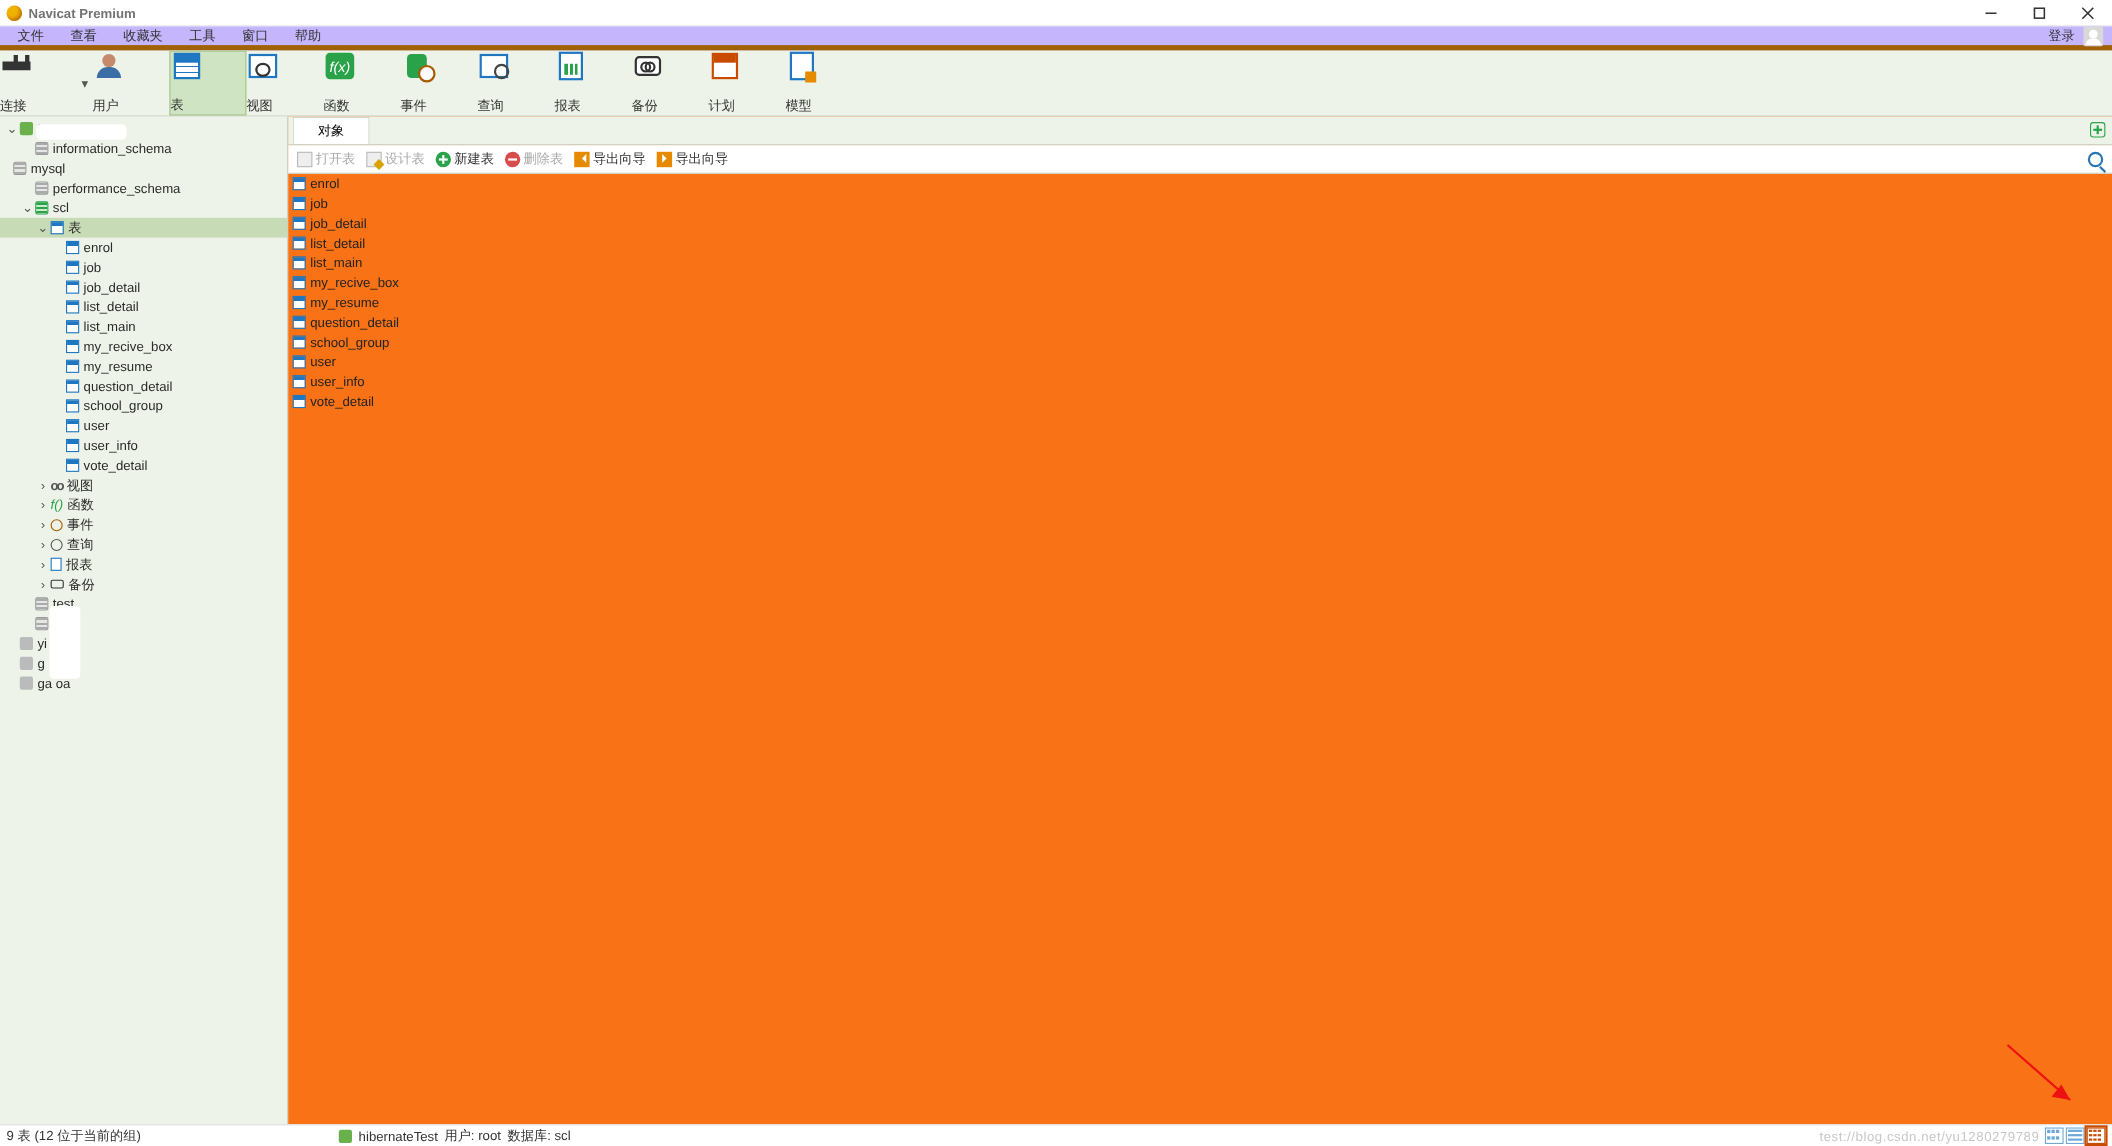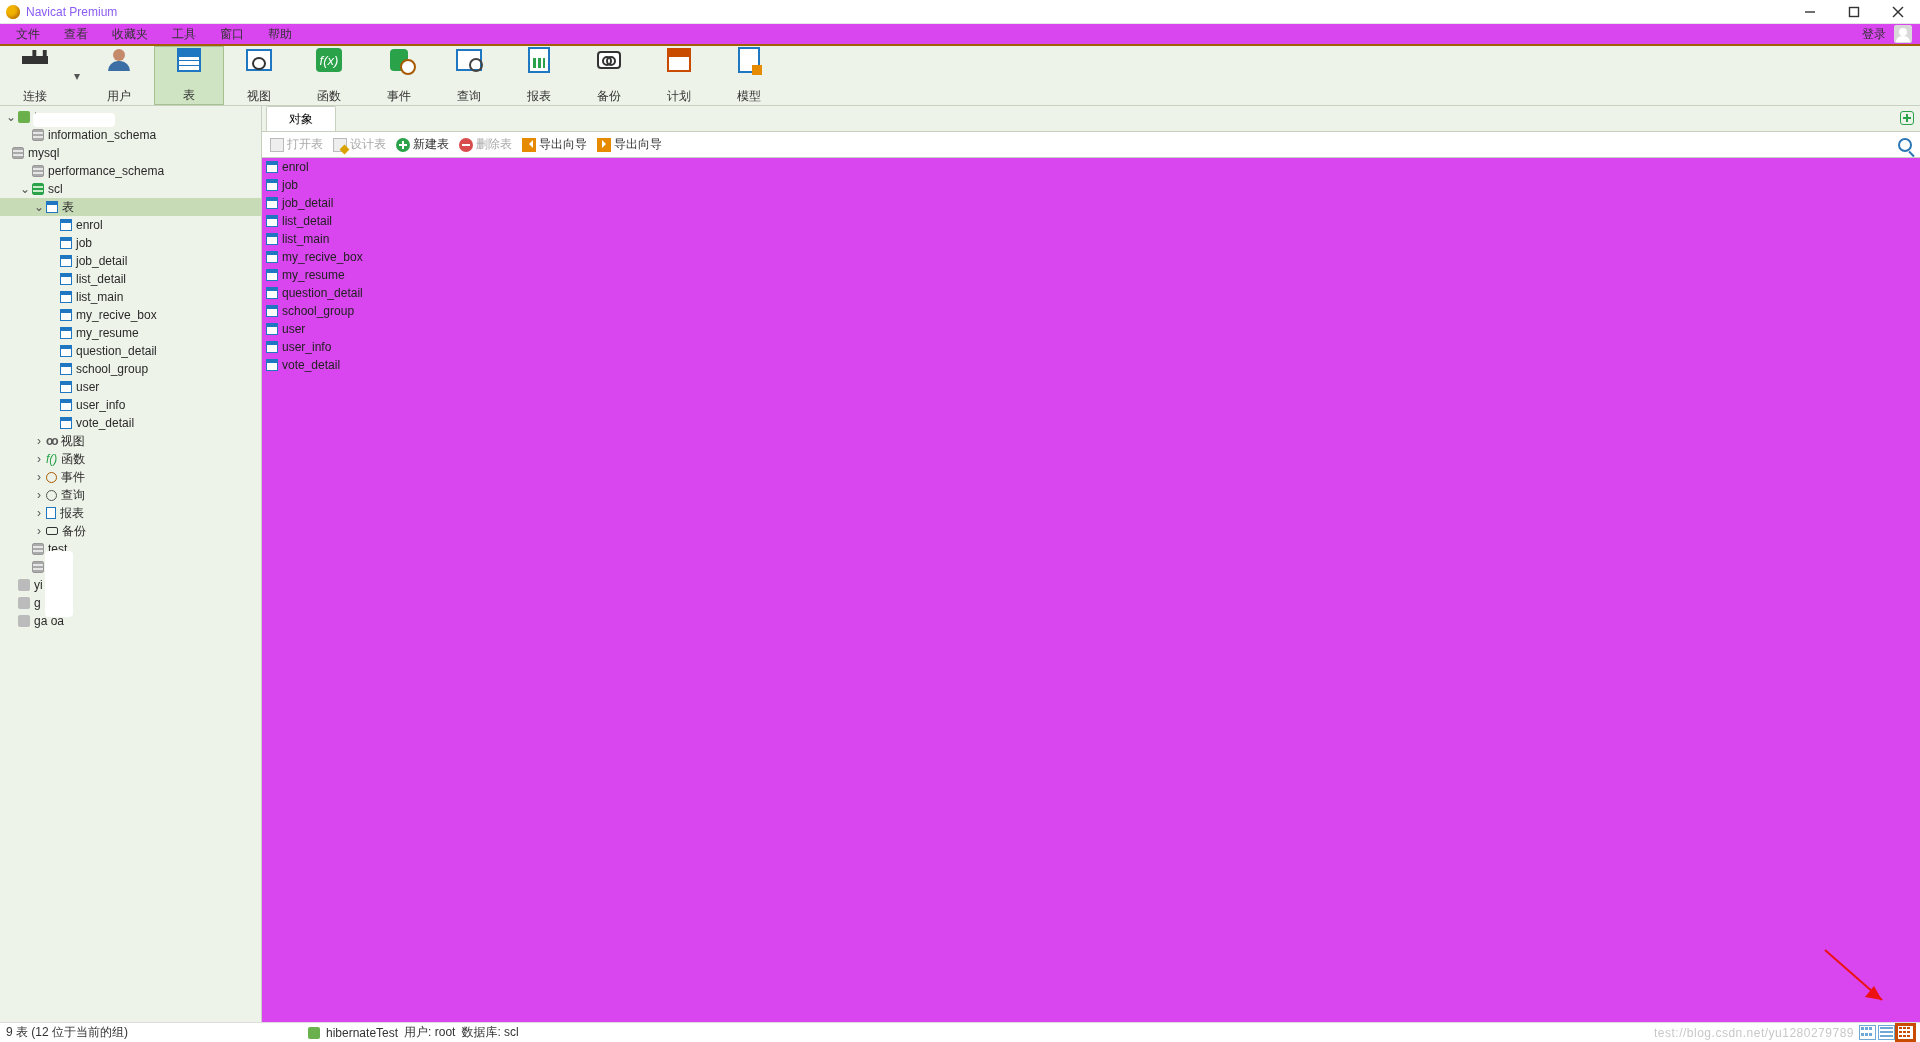--- a/index.html
+++ b/index.html
@@ -1,36 +1,36 @@
 <!DOCTYPE html>
 <html><head>
 <meta charset="utf-8">
 <style>
 * { margin: 0; padding: 0; box-sizing: border-box; font-family: "Microsoft YaHei", Arial, sans-serif; font-size: 12px; user-select: none; }
 html, body { width: 100%; height: 100%; background: #fff; overflow: hidden; }
 
 
 .titlebar { height: 24px; display: flex; align-items: center; padding-left: 6px; background: #fff; border-bottom: 1px solid #e6e6e6; }
 .titlebar .app-icon { width: 14px; height: 14px; background: #f2b200; border-radius: 50%; margin-right: 6px; box-shadow: inset -2px -2px 3px #c07700; }
-.titlebar .title { color: #8b5cf6; }
+.titlebar .title { color: #737373; font-weight: bold; }
 .winbtns { margin-left: auto; display: flex; }
 .winbtns .wbtn { width: 44px; height: 24px; display: flex; align-items: center; justify-content: center; color: #444; }
 
 
-.menubar { height: 22px; display: flex; align-items: center; padding: 0 4px; border-bottom: 2px solid #a16207; background:#d946ef; }
+.menubar { height: 22px; display: flex; align-items: center; padding: 0 4px; border-bottom: 5px solid #a16207; background:#c4b5fd; }
 .menubar .mitem { padding: 2px 12px; color: #333; }
 .menubar .spacer { flex: 1; }
 .menubar .login { padding: 0 4px; color:#333; }
 .menubar .avatar { width: 18px; height: 18px; background: #d9d9d9; margin-left: 4px; margin-right: 4px; border-radius:2px; position:relative; }
 .menubar .avatar::before { content:""; position:absolute; top:3px; left:5px; width:8px; height:8px; border-radius:50%; background:#fff; }
 .menubar .avatar::after  { content:""; position:absolute; bottom:1px; left:2px; right:2px; height:6px; border-radius:6px 6px 0 0; background:#fff; }
 
 
 .toolbar { height: 60px; display: flex; align-items: stretch; background: #eef3e9; border-bottom: 1px solid #c8d0c0; }
-.tbtn { width: 70px; display: flex; flex-direction: column; align-items: center; justify-content: center; gap: 14px; color: #333; }
+.tbtn { width: 70px; display: flex; flex-direction: column; justify-content: center; gap: 14px; color: #333; }
 .tbtn.sel { background: #cfe4c2; border: 1px solid #a7c090; }
 .tbtn .ticon { width: 30px; height: 28px; display:flex; align-items:center; justify-content:center; }
 .tbtn .tlabel { font-size: 12px; }
 .tdd { width: 14px; display:flex; align-items:center; justify-content:center; color:#555; }
 
 
 .ic-plug { width:26px; height:20px; background:#333; clip-path: polygon(0 30%,40% 30%,40% 0,55% 0,55% 30%,80% 30%,80% 0,95% 0,95% 30%,100% 30%,100% 70%,0 70%); }
 .ic-user { width:22px; height:22px; position:relative; }
 .ic-user::before{content:"";position:absolute;top:0;left:5px;width:12px;height:12px;border-radius:50%;background:#c58a6b;}
 .ic-user::after {content:"";position:absolute;bottom:0;left:0;right:0;height:10px;border-radius:10px 10px 0 0;background:#3a6ea5;}
@@ -49,21 +49,21 @@
 .ic-backup::before{content:"";position:absolute;top:3px;left:3px;width:6px;height:6px;border:2px solid #333;border-radius:50%;}
 .ic-backup::after{content:"";position:absolute;top:3px;right:3px;width:6px;height:6px;border:2px solid #333;border-radius:50%;}
 .ic-plan{width:24px;height:24px;border:2px solid #c94b00;background:#fff;position:relative;}
 .ic-plan::before{content:"";position:absolute;top:0;left:0;right:0;height:7px;background:#c94b00;}
 .ic-model{width:22px;height:26px;border:2px solid #1e77c0;background:#fff;position:relative;}
 .ic-model::after{content:"";position:absolute;right:-4px;bottom:-4px;width:10px;height:10px;background:#e68a00;}
 
 
 .body { position: absolute; top: 106px; bottom: 20px; left: 0; right: 0; display: flex; }
 .sidebar { width: 262px; background: #eef3e9; border-right: 1px solid #c8d0c0; overflow-y: auto; padding-top:2px; }
-.content { flex: 1; display: flex; flex-direction: column; background: #d946ef; }
+.content { flex: 1; display: flex; flex-direction: column; background: #f97316; }
 
 .tree-row { height: 18px; display: flex; align-items: center; white-space: nowrap; color: #2a2a2a; }
 .tree-row.sel { background: #c8dbb7; }
 .tw { display:inline-block; width:14px; text-align:center; color:#555; }
 .db-ic{ width:12px;height:12px;border-radius:2px;margin-right:4px;background:repeating-linear-gradient(0deg,#2aa24a 0 2px,#c7ecc7 2px 4px);border:1px solid #2aa24a;display:inline-block;}
 .db-ic.grey{background:repeating-linear-gradient(0deg,#aaa 0 2px,#e6e6e6 2px 4px);border-color:#999;}
 .conn-ic{width:12px;height:12px;background:#6ab04c;margin-right:4px;display:inline-block;border-radius:2px;}
 .conn-ic.grey{background:#bbb;}
 .tbl-ic{width:12px;height:12px;border:1px solid #1e77c0;background:linear-gradient(#1e77c0 34%,#fff 34%);margin-right:4px;display:inline-block;}
 .view-ic{color:#555;margin-right:4px;font-weight:bold;letter-spacing:-2px;}

